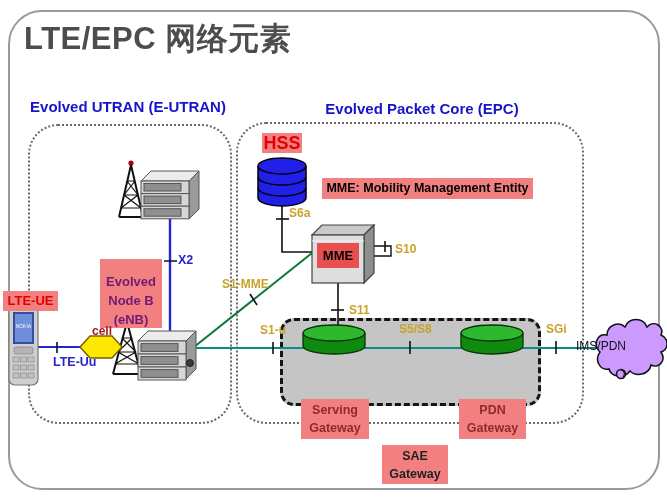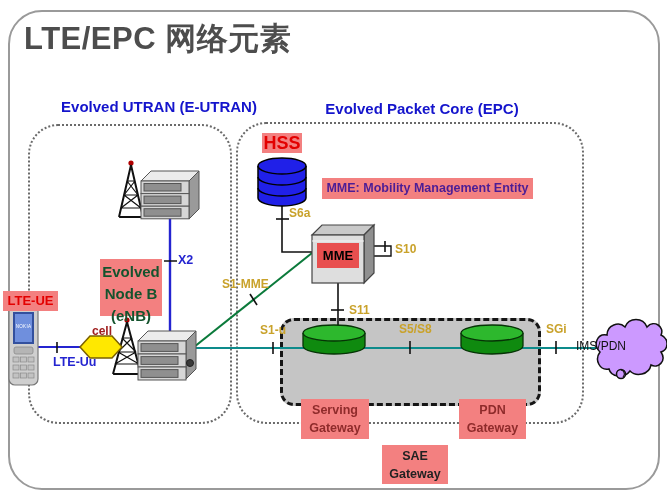--- a/index.html
+++ b/index.html
@@ -147,30 +147,30 @@
           <rect x="28" y="365" width="6" height="5"></rect>
         <rect x="13" y="373" width="6" height="5"></rect>
           <rect x="20.5" y="373" width="6" height="5"></rect>
           <rect x="28" y="373" width="6" height="5"></rect>
       </g>
     </g>
   </svg>
 
   <div id="title" class="abs">LTE/EPC 网络元素</div>
 
-  <div class="abs hdr" style="left:23px;top:98px;width:210px;margin-left:31px;">Evolved UTRAN (E-UTRAN)</div>
+  <div class="abs hdr" style="left:23px;top:98px;width:210px;">Evolved UTRAN (E-UTRAN)</div>
   <div class="abs hdr" style="left:322px;top:100px;width:200px;">Evolved Packet Core (EPC)</div>
 
   <div class="abs lbl" style="left:262px;top:133px;width:40px;height:20px;line-height:20px;font-size:18px;color:#E30000;">HSS</div>
 
-  <div class="abs lbl" style="left:322px;top:178px;width:211px;height:21px;line-height:21px;font-size:12.5px;color:#4c1d95;">MME: Mobility Management Entity</div>
+  <div class="abs lbl" style="left:322px;top:178px;width:211px;height:21px;line-height:21px;font-size:12.5px;color:#000000;">MME: Mobility Management Entity</div>
 
   <div class="abs lbl" style="left:317px;top:243px;width:42px;height:25px;line-height:25px;font-size:13px;color:#000;background:#E84F4F;">MME</div>
 
-  <div class="abs lbl" style="left:100px;top:259px;width:62px;height:55px;font-size:15px;line-height:1.45;color:#14532d;padding-top:2px;">
+  <div class="abs lbl" style="left:100px;top:259px;width:62px;height:55px;font-size:13px;line-height:1.45;color:#701a75;padding-top:14px;">
     <div>Evolved</div>
     <div>Node B</div>
     <div>(eNB)</div>
   </div>
 
   <div class="abs lbl" style="left:3px;top:291px;width:55px;height:20px;line-height:20px;font-size:13px;color:#E30000;">LTE-UE</div>
 
   <div class="abs lbl two-line" style="left:301px;top:355px;width:68px;height:38px;">
     <div>Serving</div>
     <div>Gateway</div>

